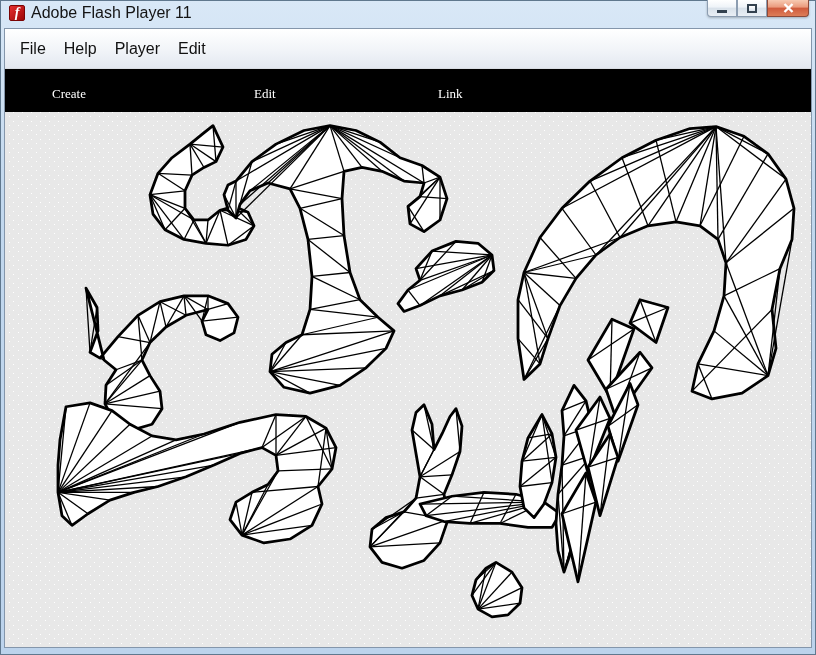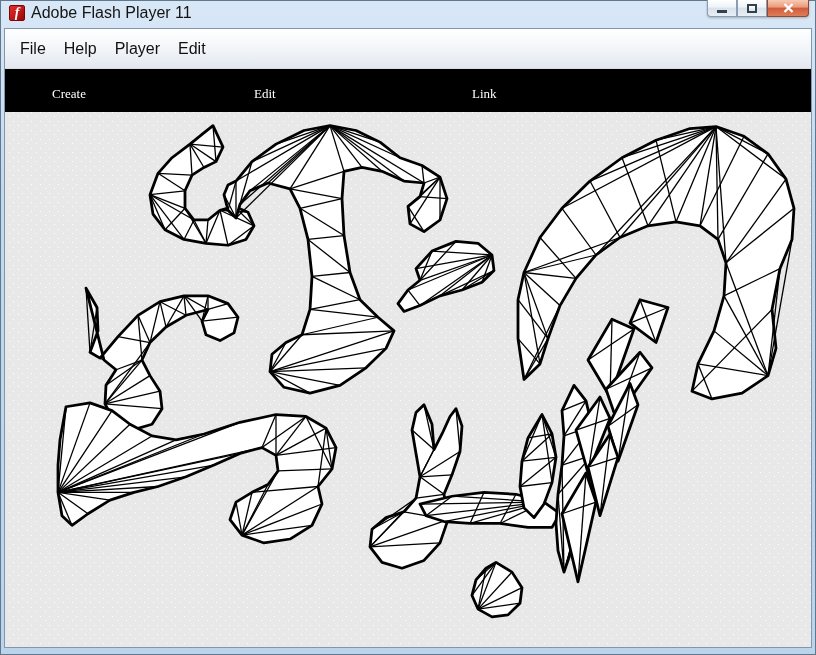--- a/index.html
+++ b/index.html
@@ -50,21 +50,21 @@
   .menu-item { padding:3px 9px; }
   .toolbar { position:relative; height:43px; background:#000000; }
   .btn-black {
     position:absolute; top:16px; width:52px; height:19px;
     background:#000; color:#fff;
     font-family:"Liberation Serif", serif; font-size:13px; line-height:18px;
     padding-left:4px; cursor:pointer;
   }
   .btn-create { left:43px; }
   .btn-edit   { left:245px; }
-  .btn-link   { left:463px; }
+  .btn-link   { left:429px; }
   
   .stage {
     position:relative; flex:1; overflow:hidden;
     background-color:#e8e8e8;
     background-image:
       radial-gradient(#ffffff 0.8px, rgba(255,255,255,0) 1px),
       radial-gradient(#ffffff 0.8px, rgba(255,255,255,0) 1px);
     background-size:9px 9px;
     background-position:0 0, 4px 5px;
   }

